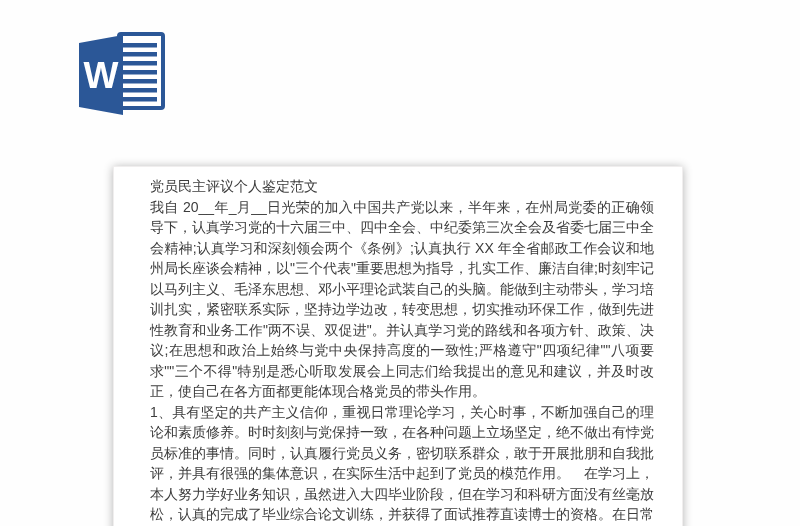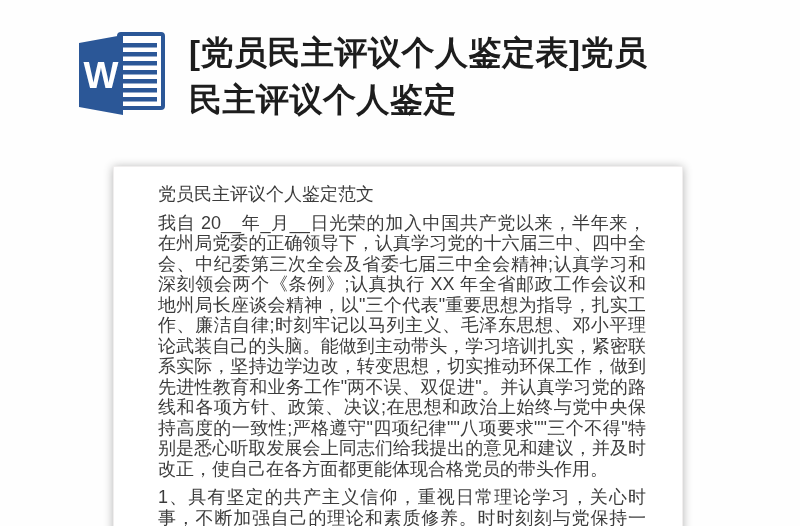--- a/index.html
+++ b/index.html
@@ -49,22 +49,22 @@
     top: 166px;
     width: 570px;
     height: 560px;
     box-sizing: border-box;
     background: #ffffff;
     border: 1px solid #f0eeee;
     box-shadow: 0 1px 9px rgba(0,0,0,0.30);
     padding: 9px 28px 0 36px;
   }
   .doc-page p {
-    margin: 8px;
-    font-size: 18px;
+    margin: 0;
+    font-size: 14px;
     line-height: 20.5px;
     text-align: justify;
     color: #3c3c3c;
     word-break: break-all;
   }
 </style>
 </head>
 <body>
 
 <div class="canvas">
@@ -82,21 +82,20 @@
           <rect x="48" y="40" width="34" height="4.5"></rect>
           <rect x="48" y="49" width="34" height="4.5"></rect>
           <rect x="48" y="58" width="34" height="4.5"></rect>
           <rect x="48" y="67" width="34" height="4.5"></rect>
         </g>
 
         <polygon points="4,13 48,5 48,85 4,77" fill="#2B5797"></polygon>
         <text x="26" y="58" text-anchor="middle" font-family="Liberation Sans, DejaVu Sans, sans-serif" font-size="37" font-weight="bold" fill="#ffffff">W</text>
       </svg>
     </span>
-    <h1 class="page-title">[党员民主评议个人鉴定表]党员民主评议个人鉴定</h1>
   </div>
 
   <div class="doc-page">
     <p>党员民主评议个人鉴定范文</p>
     <p>我自 20__年_月__日光荣的加入中国共产党以来，半年来，在州局党委的正确领导下，认真学习党的十六届三中、四中全会、中纪委第三次全会及省委七届三中全会精神;认真学习和深刻领会两个《条例》;认真执行 XX 年全省邮政工作会议和地州局长座谈会精神，以"三个代表"重要思想为指导，扎实工作、廉洁自律;时刻牢记以马列主义、毛泽东思想、邓小平理论武装自己的头脑。能做到主动带头，学习培训扎实，紧密联系实际，坚持边学边改，转变思想，切实推动环保工作，做到先进性教育和业务工作"两不误、双促进"。并认真学习党的路线和各项方针、政策、决议;在思想和政治上始终与党中央保持高度的一致性;严格遵守"四项纪律""八项要求""三个不得"特别是悉心听取发展会上同志们给我提出的意见和建议，并及时改正，使自己在各方面都更能体现合格党员的带头作用。</p>
     <p>1、具有坚定的共产主义信仰，重视日常理论学习，关心时事，不断加强自己的理论和素质修养。时时刻刻与党保持一致，在各种问题上立场坚定，绝不做出有悖党员标准的事情。同时，认真履行党员义务，密切联系群众，敢于开展批朋和自我批评，并具有很强的集体意识，在实际生活中起到了党员的模范作用。　在学习上，本人努力学好业务知识，虽然进入大四毕业阶段，但在学习和科研方面没有丝毫放松，认真的完成了毕业综合论文训练，并获得了面试推荐直读博士的资格。在日常学习中谨遵严谨、勤奋、求实、创新的八字学风。</p>
 
   </div>
 
 </div>

